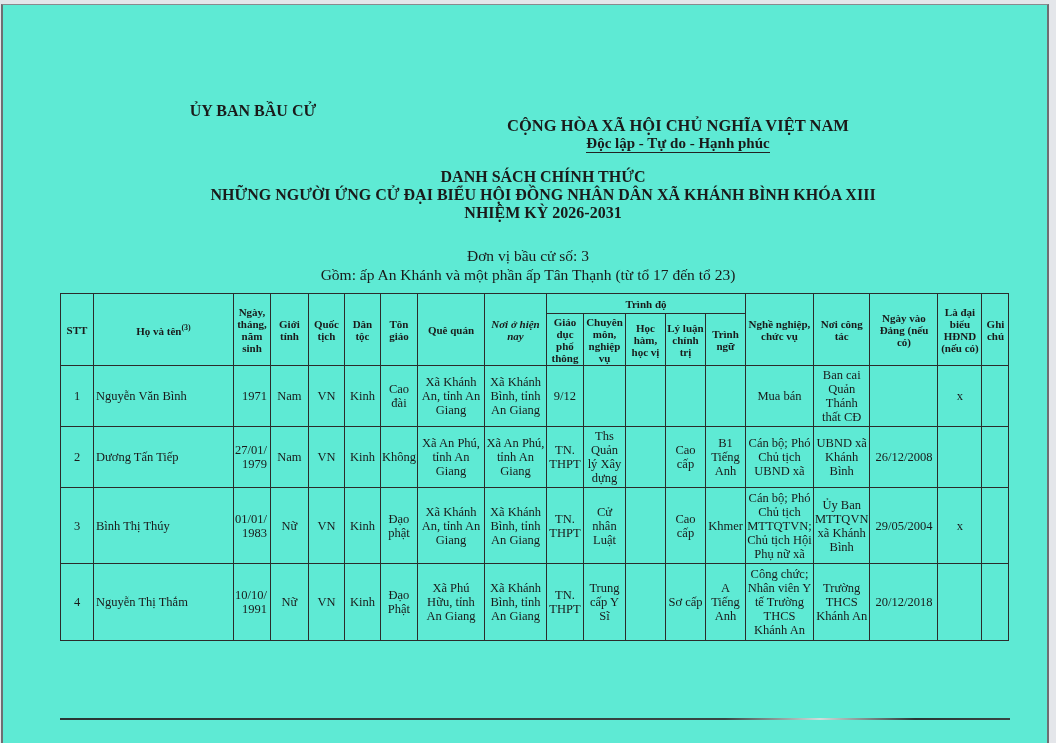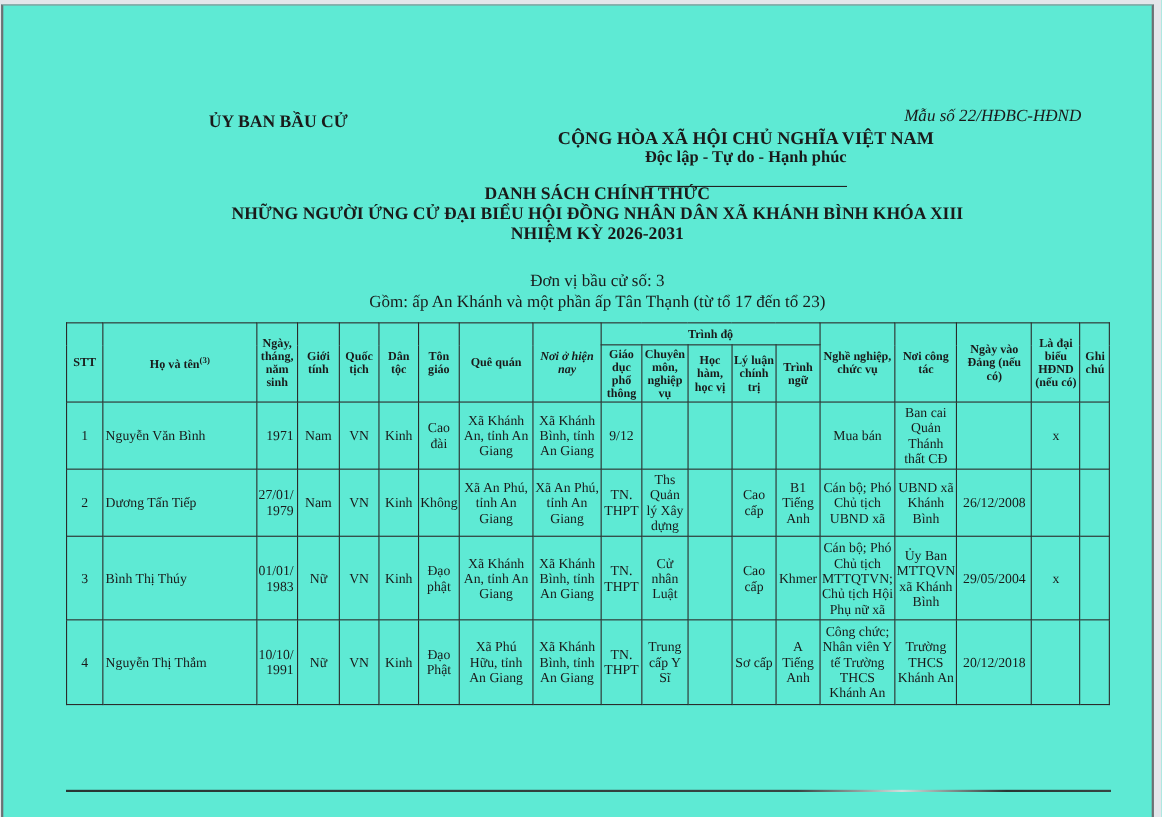--- a/index.html
+++ b/index.html
@@ -7,43 +7,42 @@
          font-family:"Liberation Serif", serif; color:#1a1a1a; }
   .page { position:absolute; left:1px; top:4px; width:1048px; height:739px; background:#5eead4;
           border-left:2px solid #6e6e72; border-right:2px solid #6e6e72; border-top:1px solid #8a8a8e; box-sizing:border-box; }
   .abs { position:absolute; }
   .center { text-align:center; }
   .org { left:160px; top:97px; width:180px; font-size:16px; line-height:18px; font-weight:bold; }
   .org .u { text-decoration:underline; text-underline-offset:2px; }
   .formno { left:770px; top:92px; width:210px; font-size:15.5px; font-style:italic; text-align:right; }
   .nation { left:470px; top:111px; width:410px; font-size:16.5px; font-weight:bold; }
   .motto { left:470px; top:130px; width:410px; font-size:15px; font-weight:bold; }
-  .motto span { border-bottom:1.5px solid #222; padding-bottom:18px; }
+  .motto span { border-bottom:1.5px solid #222; padding-bottom:1px; }
   .t1 { left:150px; top:163px; width:780px; font-size:16px; font-weight:bold; line-height:18px; }
-  .unit { left:150px; top:241px; width:780px; font-size:15.5px; line-height:19px; }
+  .unit { left:135px; top:241px; width:780px; font-size:15.5px; line-height:19px; }
   table.main { position:absolute; left:60px; top:293px; border-collapse:collapse; font-size:12.5px; line-height:14px;
                table-layout:fixed; }
   table.main td, table.main th { border:1px solid #2b2b2b; text-align:center; vertical-align:middle; padding:0 1px; }
   table.main th { font-weight:bold; font-size:11px; line-height:12px; }
   table.main th.norm { font-weight:bold; }
   table.main td.left { text-align:left; padding-left:2px; }
   table.main td.right { text-align:right; padding-right:3px; }
   sup { font-size:8px; }
   .bottomline { left:60px; top:718px; width:950px; height:2px; background:linear-gradient(90deg,#222 0%,#333 70%,#ddd 80%,#222 90%,#333 100%); opacity:.9; }
 </style>
 </head>
 <body>
 
 <div class="page">
 
   <div class="abs org center">
     <div>ỦY BAN BẦU CỬ</div>
   </div>
 
-  <div class="abs formno">Mẫu số 22/HĐBC-HĐND</div>
   <div class="abs nation center">CỘNG HÒA XÃ HỘI CHỦ NGHĨA VIỆT NAM</div>
   <div class="abs motto center"><span>Độc lập - Tự do - Hạnh phúc</span></div>
 
   <div class="abs t1 center">
     <div>DANH SÁCH CHÍNH THỨC</div>
     <div>NHỮNG NGƯỜI ỨNG CỬ ĐẠI BIỂU HỘI ĐỒNG NHÂN DÂN XÃ KHÁNH BÌNH KHÓA XIII</div>
     <div>NHIỆM KỲ 2026-2031</div>
   </div>
 
   <div class="abs unit center">

